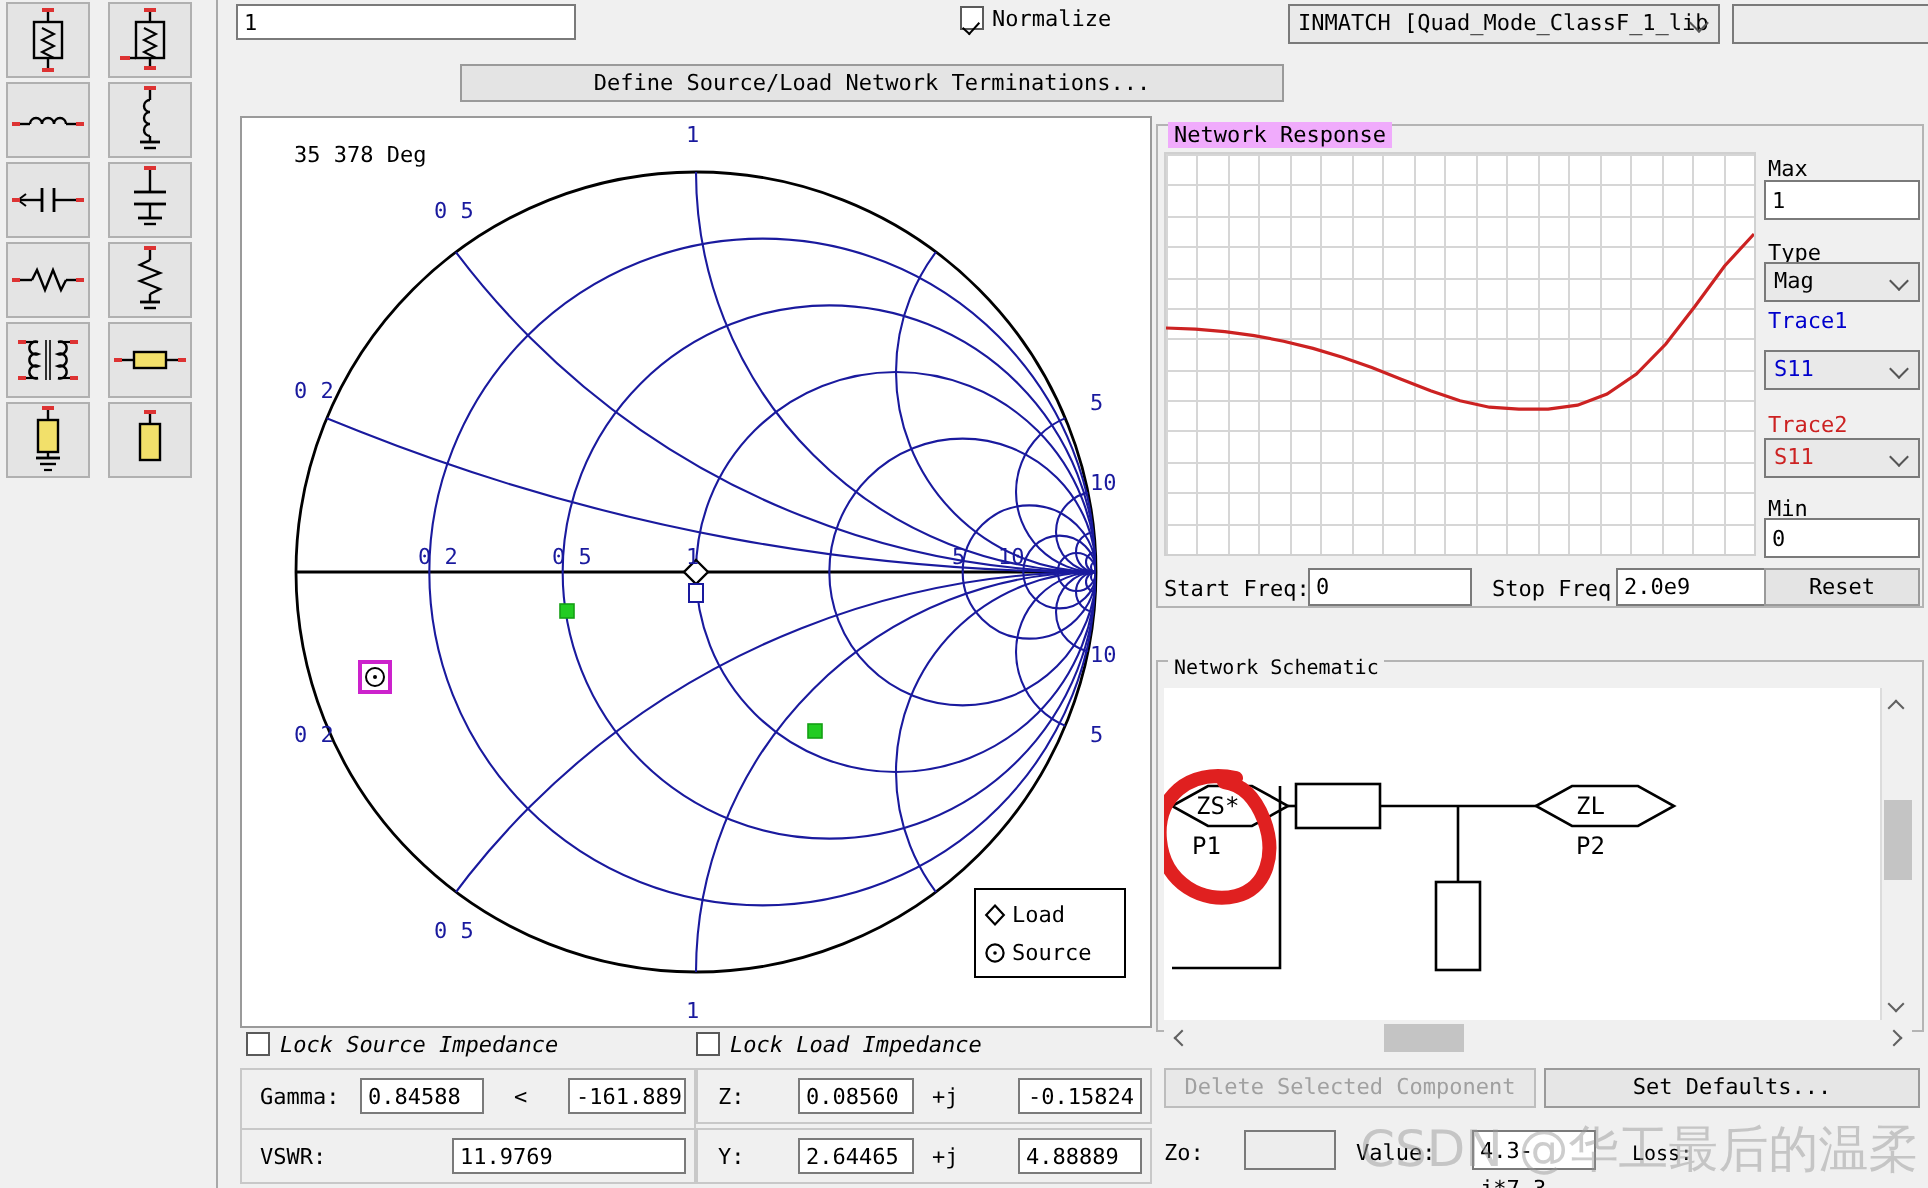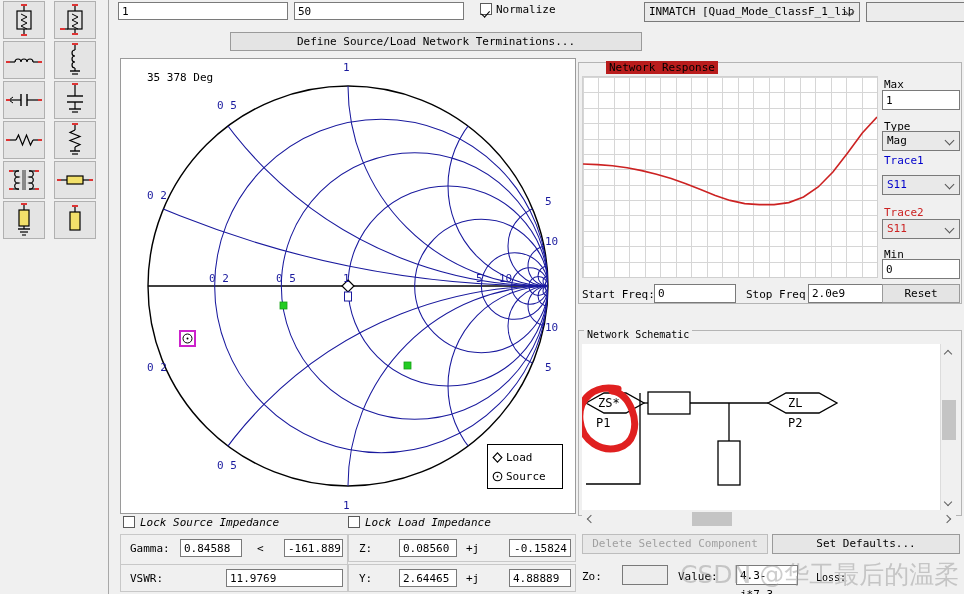--- a/index.html
+++ b/index.html
@@ -97,21 +97,21 @@
   #y-grp{left:348px;top:564px;width:228px;height:28px;}
   .rowlbl{position:absolute;font-size:11px;line-height:16px;}
   .rowfield{position:absolute;}
 
   
   #resp-group{
     position:absolute;left:578px;top:62px;width:384px;height:242px;
     border:1px solid #b4b4b4;box-sizing:border-box;background:transparent;
   }
   #resp-title{
-    position:absolute;left:584px;top:61px;background:#b91c1c;padding:0 3px;font-size:11px;margin-left:22px;
+    position:absolute;left:584px;top:61px;background:#f0abfc;padding:0 3px;font-size:11px;
   }
   #plot{
     position:absolute;left:582px;top:76px;width:296px;height:202px;
     background:#fff;border:1px solid #d0d0d0;box-sizing:border-box;overflow:hidden;
   }
   .side-lbl{position:absolute;font-size:11px;}
   .side-field{position:absolute;}
   #freq-row{position:absolute;left:582px;top:283px;width:380px;height:20px;}
   #btn-reset{
     position:absolute;left:882px;top:284px;width:78px;height:19px;
@@ -313,21 +313,20 @@
           <rect x="10" y="2" width="6" height="2" fill="#d33"></rect>
         </svg>
       </div>
 
     </div>
     <div id="palette-divider"></div>
   </div>
 
   <div id="topbar">
     <div class="tf" id="field-sparam">1</div>
-    <div class="tf" id="field-z0">50</div>
 
     <div id="normalize-wrap">
       <span class="cbox checked"></span><span class="lbl">Normalize</span>
     </div>
 
     <div class="combo" id="combo-network">
       <span>INMATCH [Quad_Mode_ClassF_1_lib</span>
       <span class="arrow"></span>
     </div>
 

